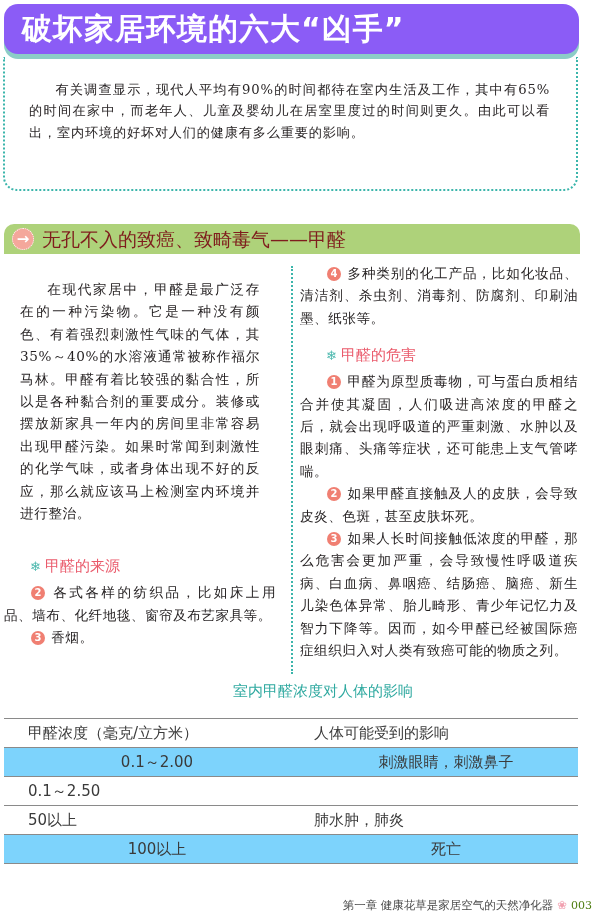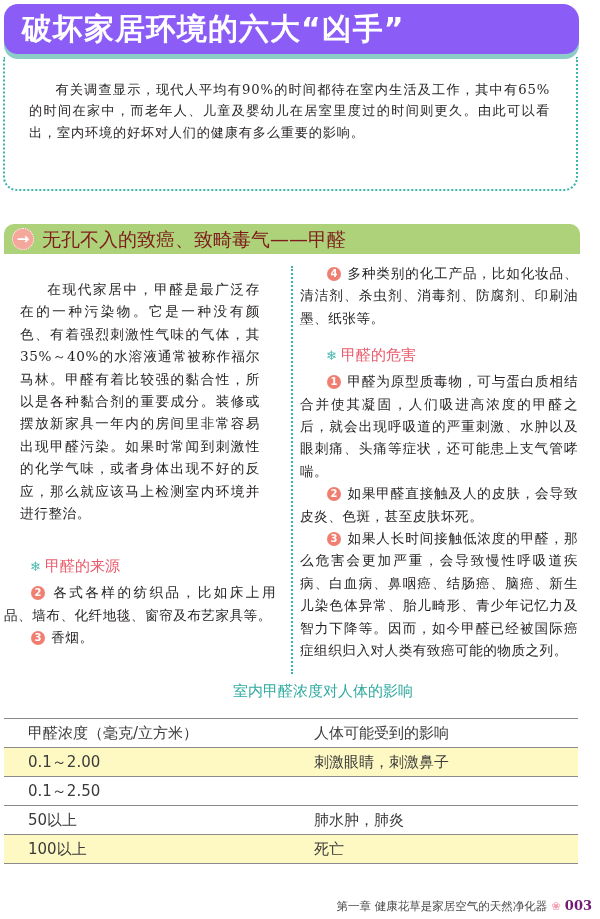--- a/index.html
+++ b/index.html
@@ -66,29 +66,29 @@
   .table-caption {
     position:absolute; left:0; top:682px; width:600px; text-align:center;
     font-family:"DejaVu Sans","Liberation Sans",sans-serif; font-size:15px; color:#2fa9a0;margin-left:23px;
   }
   .table {
     position:absolute; left:4px; top:718px; width:574px;
     font-family:"DejaVu Sans","Liberation Sans",sans-serif; font-size:15px; color:#3a3a3a;
     border-top:1px solid #8a8a8a;
   }
   .trow { display:flex; height:28px; align-items:center; border-bottom:1px solid #8a8a8a; }
-  .trow.alt { background:#fef9c3; }
+  .trow.alt { background:#7dd3fc;text-align:center; }
   .tcell-a { width:282px; padding-left:24px; box-sizing:border-box; }
   .tcell-b { flex:1; padding-left:28px; box-sizing:border-box; }
 
   .footer {
     position:absolute; right:8px; top:898px; font-size:11.5px; color:#4a4a4a;
   }
   .footer .fl { color:#f2a0b0; margin:0 4px; }
-  .footer .pg { font-size:13px; color:#701a75;font-weight:bold; }
+  .footer .pg { font-size:11px; color:#4d7c0f; }
 </style>
 </head>
 <body>
 
 <div class="title-bar">
   <div class="title-text">破坏家居环境的六大“凶手”</div>
 </div>
 
 <div class="intro-box">
   <div class="intro-inner">

